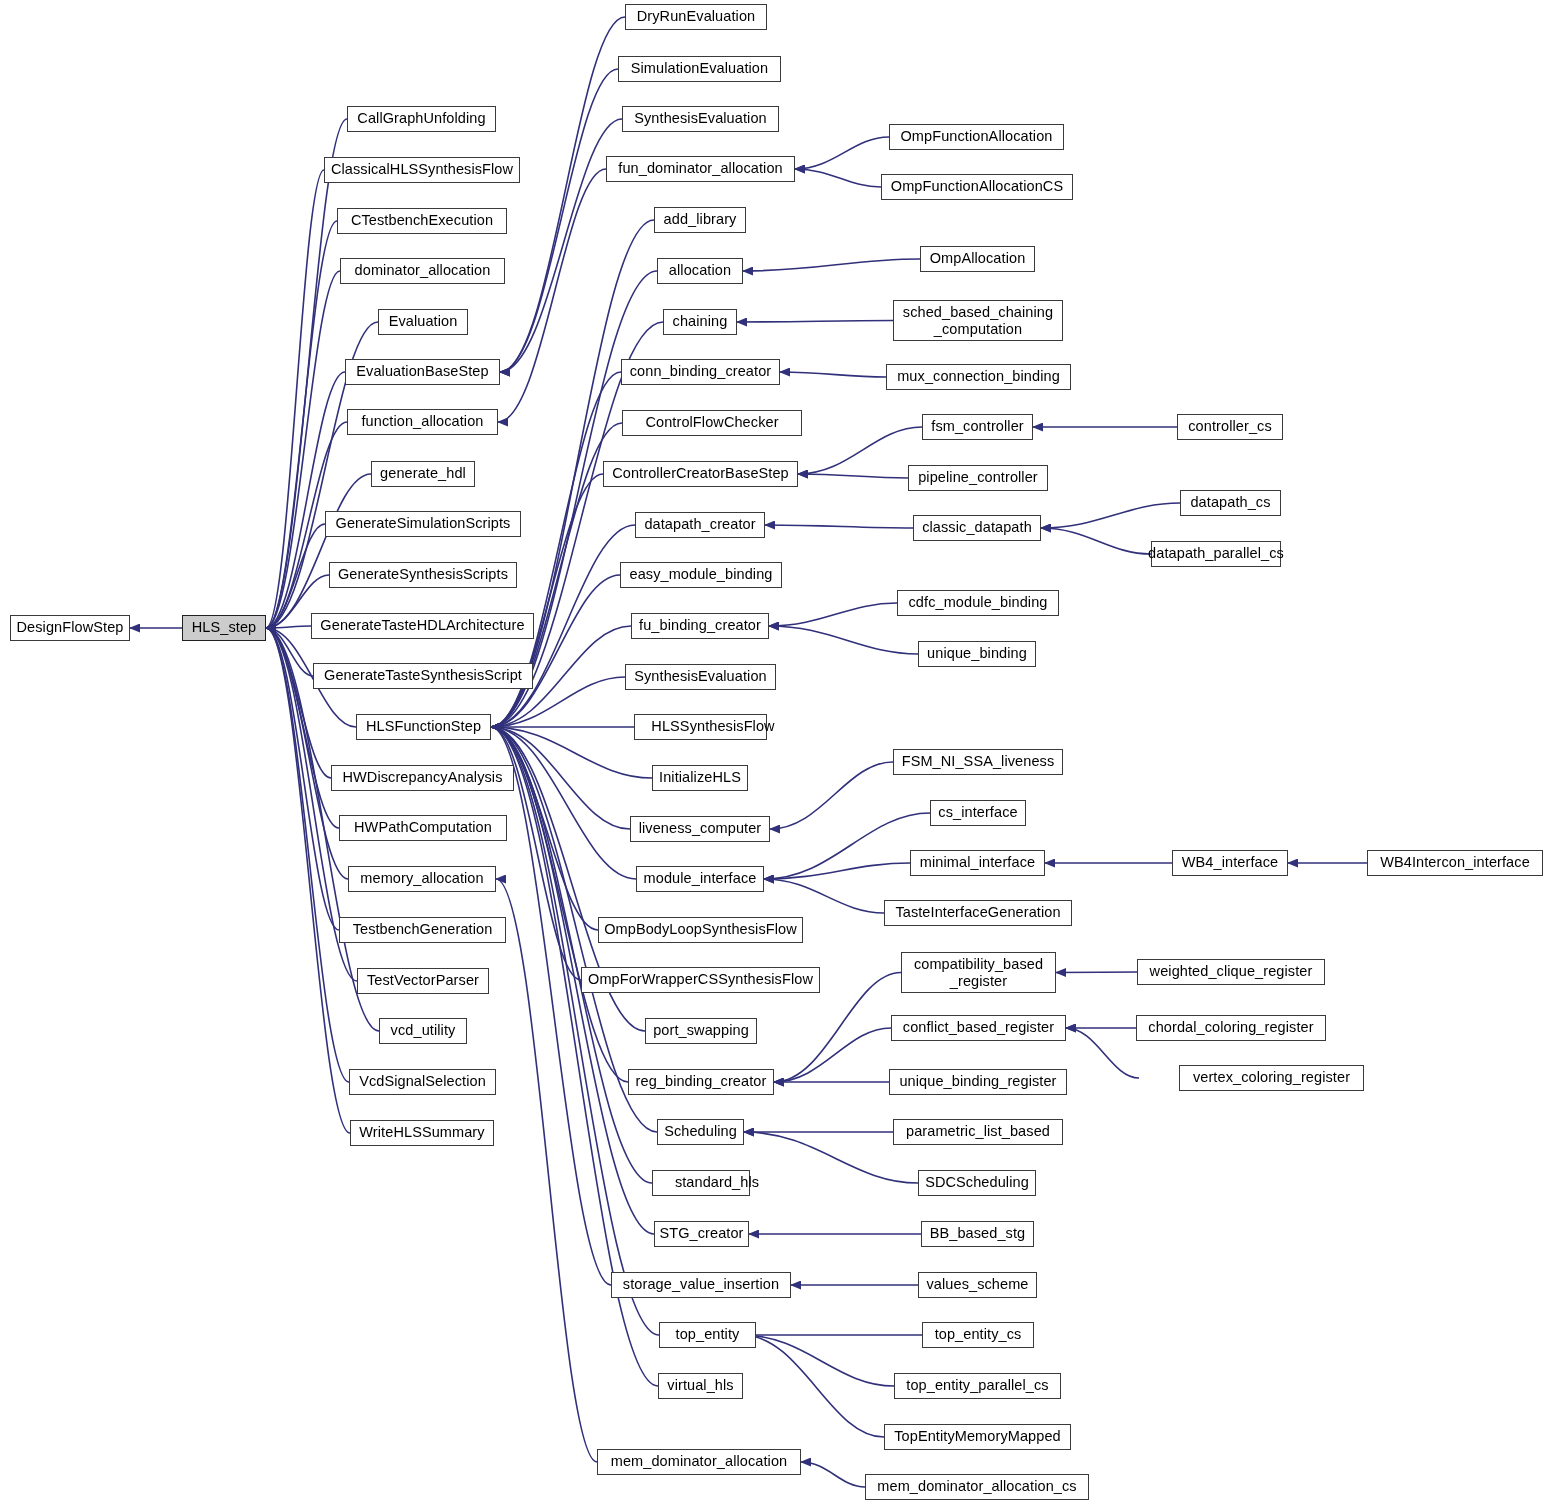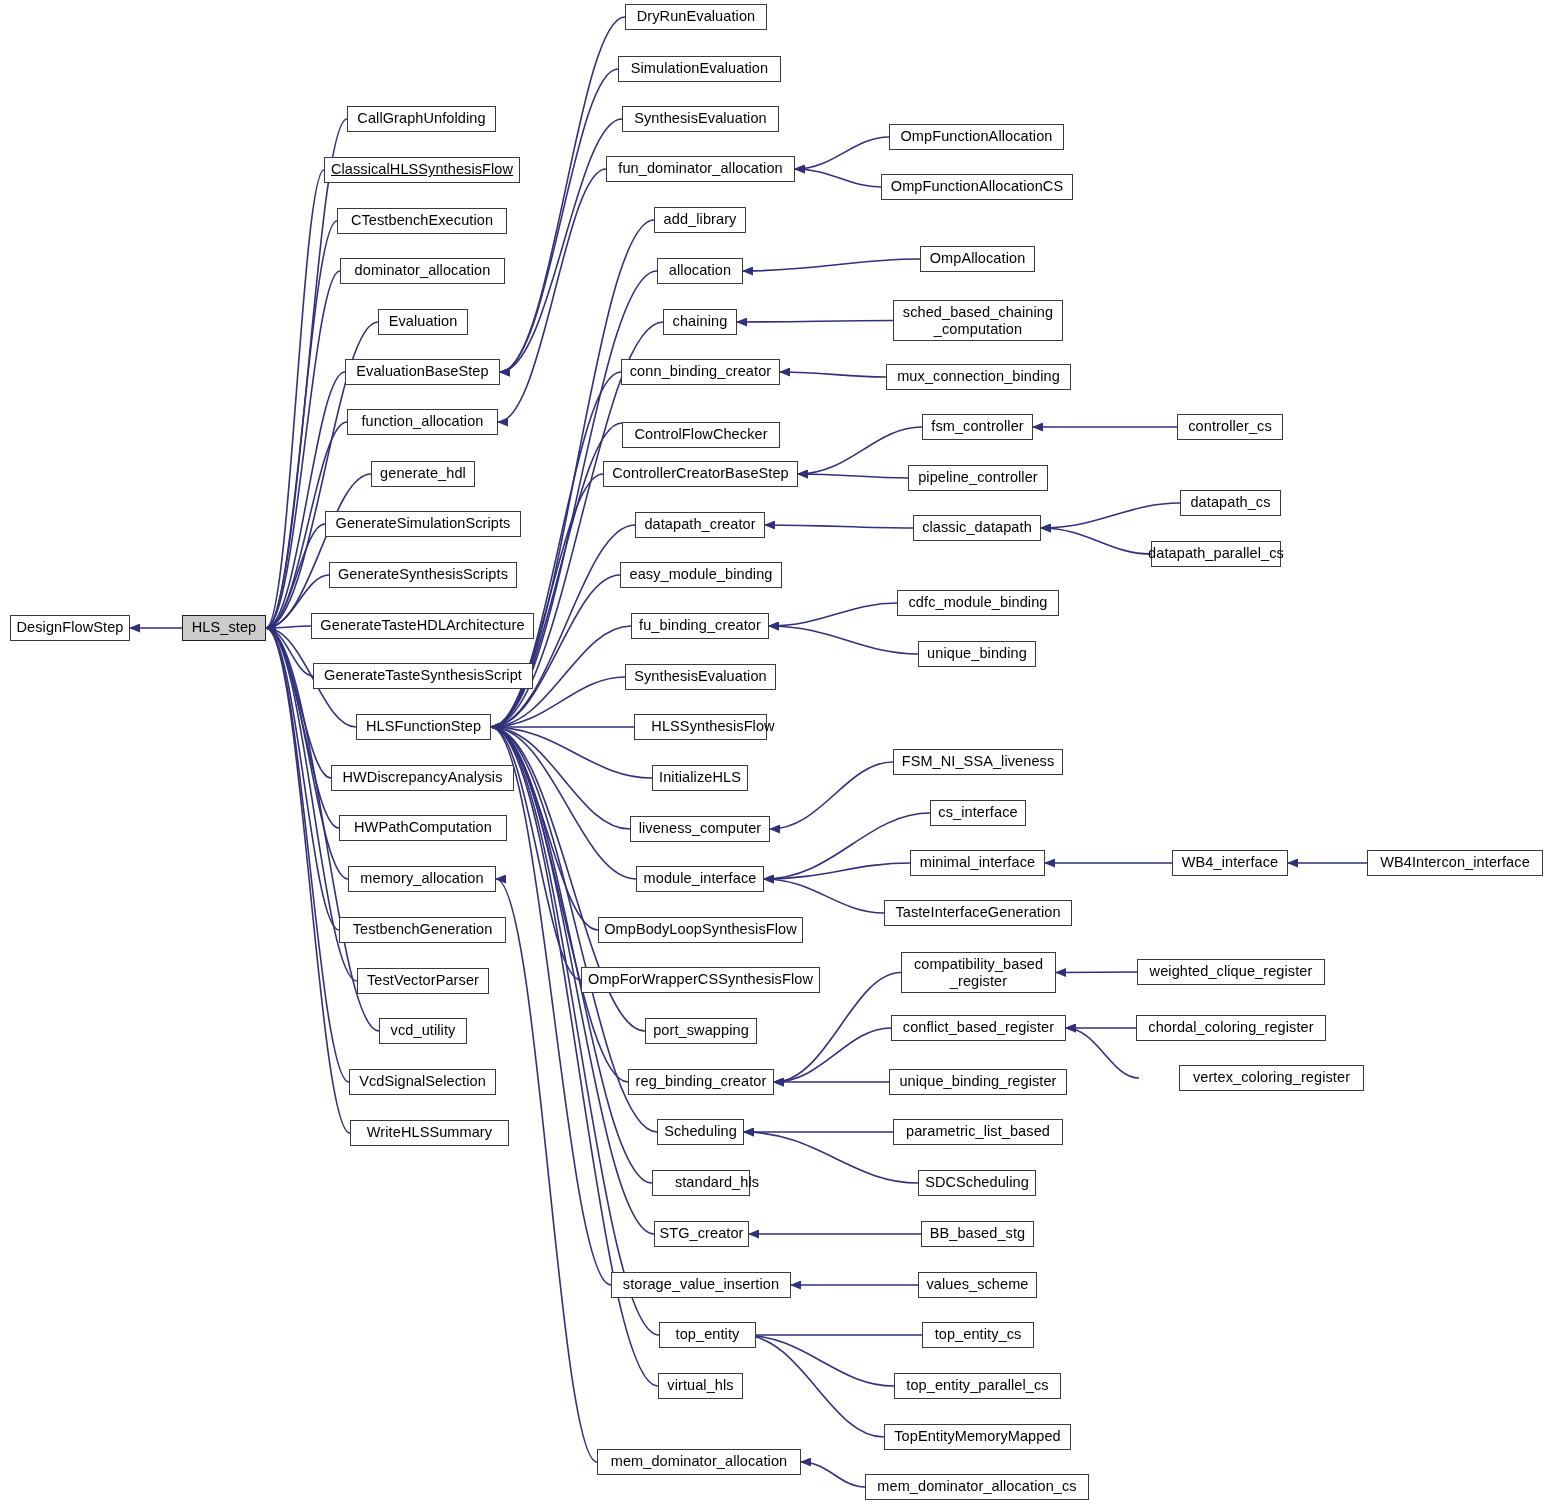--- a/index.html
+++ b/index.html
@@ -107,49 +107,49 @@
         <path d="M884,1437 C830.04,1437 801.64,1335 742,1335" marker-end="url(#ah)"></path>
         <path d="M658,1386 C594.54,1386 561.14,727 491,727" marker-end="url(#ah)"></path>
         <path d="M597,1462 C558.62,1462 538.42,879 496,879" marker-end="url(#ah)"></path>
         <path d="M865,1487 C840.68,1487 827.88,1462 801,1462" marker-end="url(#ah)"></path>
       </g>
   </svg>
   <div id="node-layer">
       <div class="node" style="left: 10px; top: 615px; width: 120px; height: 26px;">DesignFlowStep</div>
       <div class="node root" style="left: 182px; top: 615px; width: 84px; height: 26px;">HLS_step</div>
       <div class="node" style="left: 347px; top: 106px; width: 149px; height: 26px;">CallGraphUnfolding</div>
-      <div class="node" style="left: 324px; top: 157px; width: 196px; height: 26px; text-decoration: underline;">ClassicalHLSSynthesisFlow</div>
+      <div class="node" style="left: 324px; top: 157px; width: 196px; height: 26px;">ClassicalHLSSynthesisFlow</div>
       <div class="node" style="left: 337px; top: 208px; width: 170px; height: 26px;">CTestbenchExecution</div>
       <div class="node" style="left: 340px; top: 258px; width: 165px; height: 26px;">dominator_allocation</div>
       <div class="node" style="left: 378px; top: 309px; width: 90px; height: 26px;">Evaluation</div>
       <div class="node" style="left: 345px; top: 359px; width: 155px; height: 26px;">EvaluationBaseStep</div>
       <div class="node" style="left: 347px; top: 409px; width: 151px; height: 26px;">function_allocation</div>
       <div class="node" style="left: 371px; top: 461px; width: 104px; height: 26px;">generate_hdl</div>
       <div class="node" style="left: 325px; top: 511px; width: 196px; height: 26px;">GenerateSimulationScripts</div>
       <div class="node" style="left: 329px; top: 562px; width: 188px; height: 26px;">GenerateSynthesisScripts</div>
       <div class="node" style="left: 311px; top: 613px; width: 223px; height: 26px;">GenerateTasteHDLArchitecture</div>
       <div class="node" style="left: 313px; top: 663px; width: 220px; height: 26px;">GenerateTasteSynthesisScript</div>
       <div class="node" style="left: 356px; top: 714px; width: 135px; height: 26px;">HLSFunctionStep</div>
       <div class="node" style="left: 331px; top: 765px; width: 183px; height: 26px;">HWDiscrepancyAnalysis</div>
       <div class="node" style="left: 339px; top: 815px; width: 168px; height: 26px;">HWPathComputation</div>
       <div class="node" style="left: 348px; top: 866px; width: 148px; height: 26px;">memory_allocation</div>
       <div class="node" style="left: 339px; top: 917px; width: 167px; height: 26px;">TestbenchGeneration</div>
       <div class="node" style="left: 357px; top: 968px; width: 132px; height: 26px;">TestVectorParser</div>
       <div class="node" style="left: 379px; top: 1018px; width: 88px; height: 26px;">vcd_utility</div>
       <div class="node" style="left: 349px; top: 1069px; width: 147px; height: 26px;">VcdSignalSelection</div>
-      <div class="node" style="left: 350px; top: 1120px; width: 159px; height: 26px;">WriteHLSSummary</div>
+      <div class="node" style="left: 350px; top: 1120px; width: 144px; height: 26px;">WriteHLSSummary</div>
       <div class="node" style="left: 625px; top: 4px; width: 142px; height: 26px;">DryRunEvaluation</div>
       <div class="node" style="left: 618px; top: 56px; width: 163px; height: 26px;">SimulationEvaluation</div>
       <div class="node" style="left: 622px; top: 106px; width: 157px; height: 26px;">SynthesisEvaluation</div>
       <div class="node" style="left: 606px; top: 156px; width: 189px; height: 26px;">fun_dominator_allocation</div>
       <div class="node" style="left: 654px; top: 207px; width: 92px; height: 26px;">add_library</div>
       <div class="node" style="left: 657px; top: 258px; width: 86px; height: 26px;">allocation</div>
       <div class="node" style="left: 663px; top: 309px; width: 74px; height: 26px;">chaining</div>
       <div class="node" style="left: 621px; top: 359px; width: 159px; height: 26px;">conn_binding_creator</div>
-      <div class="node" style="left: 622px; top: 422px; width: 158px; height: 26px;">ControlFlowChecker</div>
+      <div class="node" style="left: 622px; top: 410px; width: 180px; height: 26px;">ControlFlowChecker</div>
       <div class="node" style="left: 603px; top: 461px; width: 195px; height: 26px;">ControllerCreatorBaseStep</div>
       <div class="node" style="left: 635px; top: 512px; width: 130px; height: 26px;">datapath_creator</div>
       <div class="node" style="left: 620px; top: 562px; width: 162px; height: 26px;">easy_module_binding</div>
       <div class="node" style="left: 631px; top: 613px; width: 138px; height: 26px;">fu_binding_creator</div>
       <div class="node" style="left: 625px; top: 664px; width: 151px; height: 26px;">SynthesisEvaluation</div>
       <div class="node" style="left: 634px; top: 714px; width: 133px; height: 26px; padding-left: 25px;">HLSSynthesisFlow</div>
       <div class="node" style="left: 652px; top: 765px; width: 96px; height: 26px;">InitializeHLS</div>
       <div class="node" style="left: 630px; top: 816px; width: 140px; height: 26px;">liveness_computer</div>
       <div class="node" style="left: 636px; top: 866px; width: 128px; height: 26px;">module_interface</div>
       <div class="node" style="left: 598px; top: 917px; width: 205px; height: 26px;">OmpBodyLoopSynthesisFlow</div>

